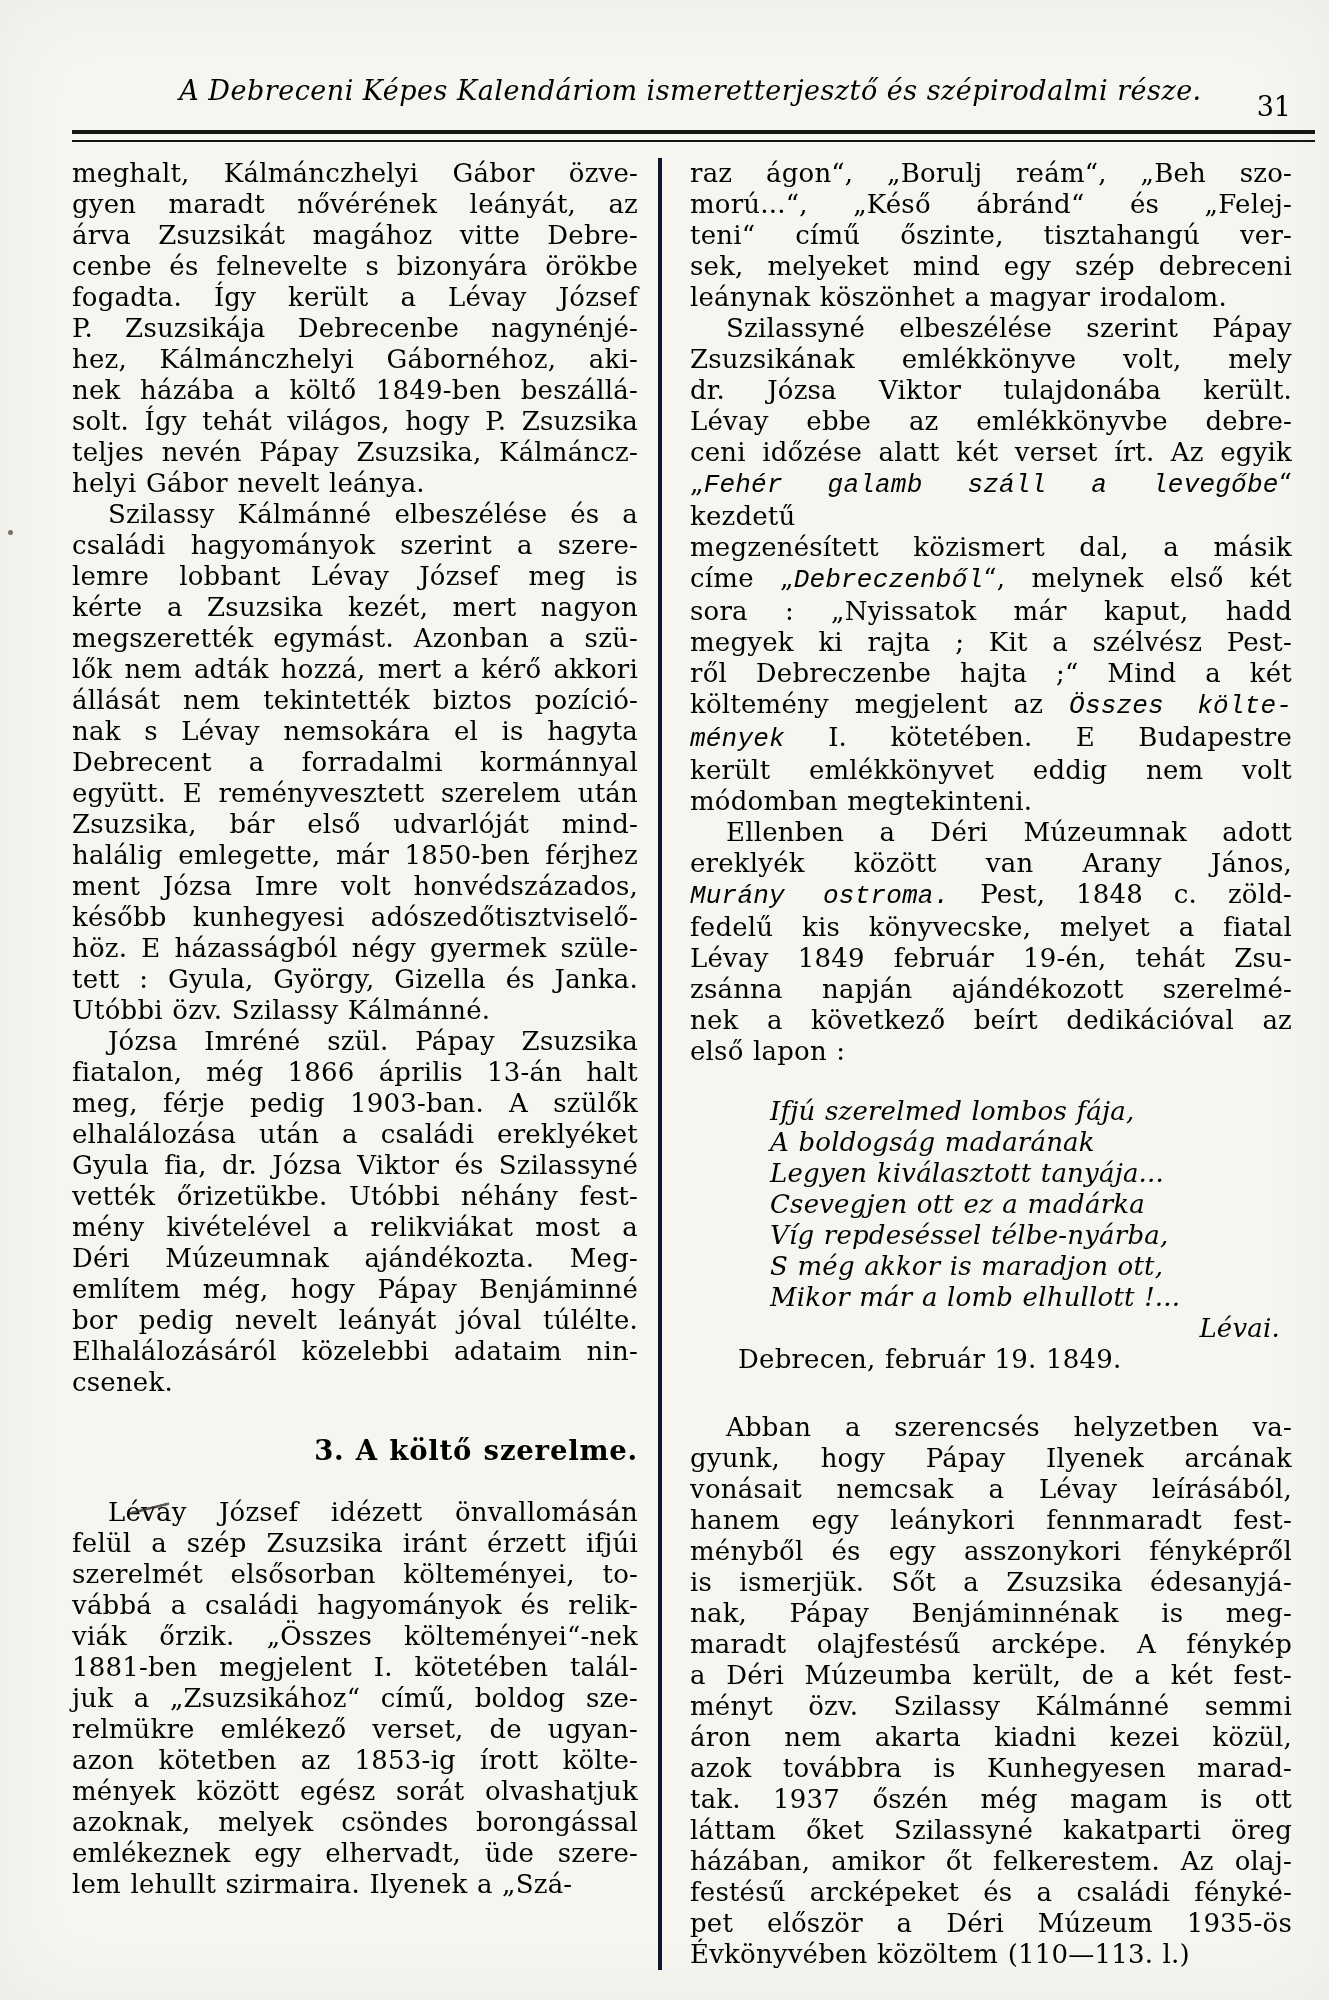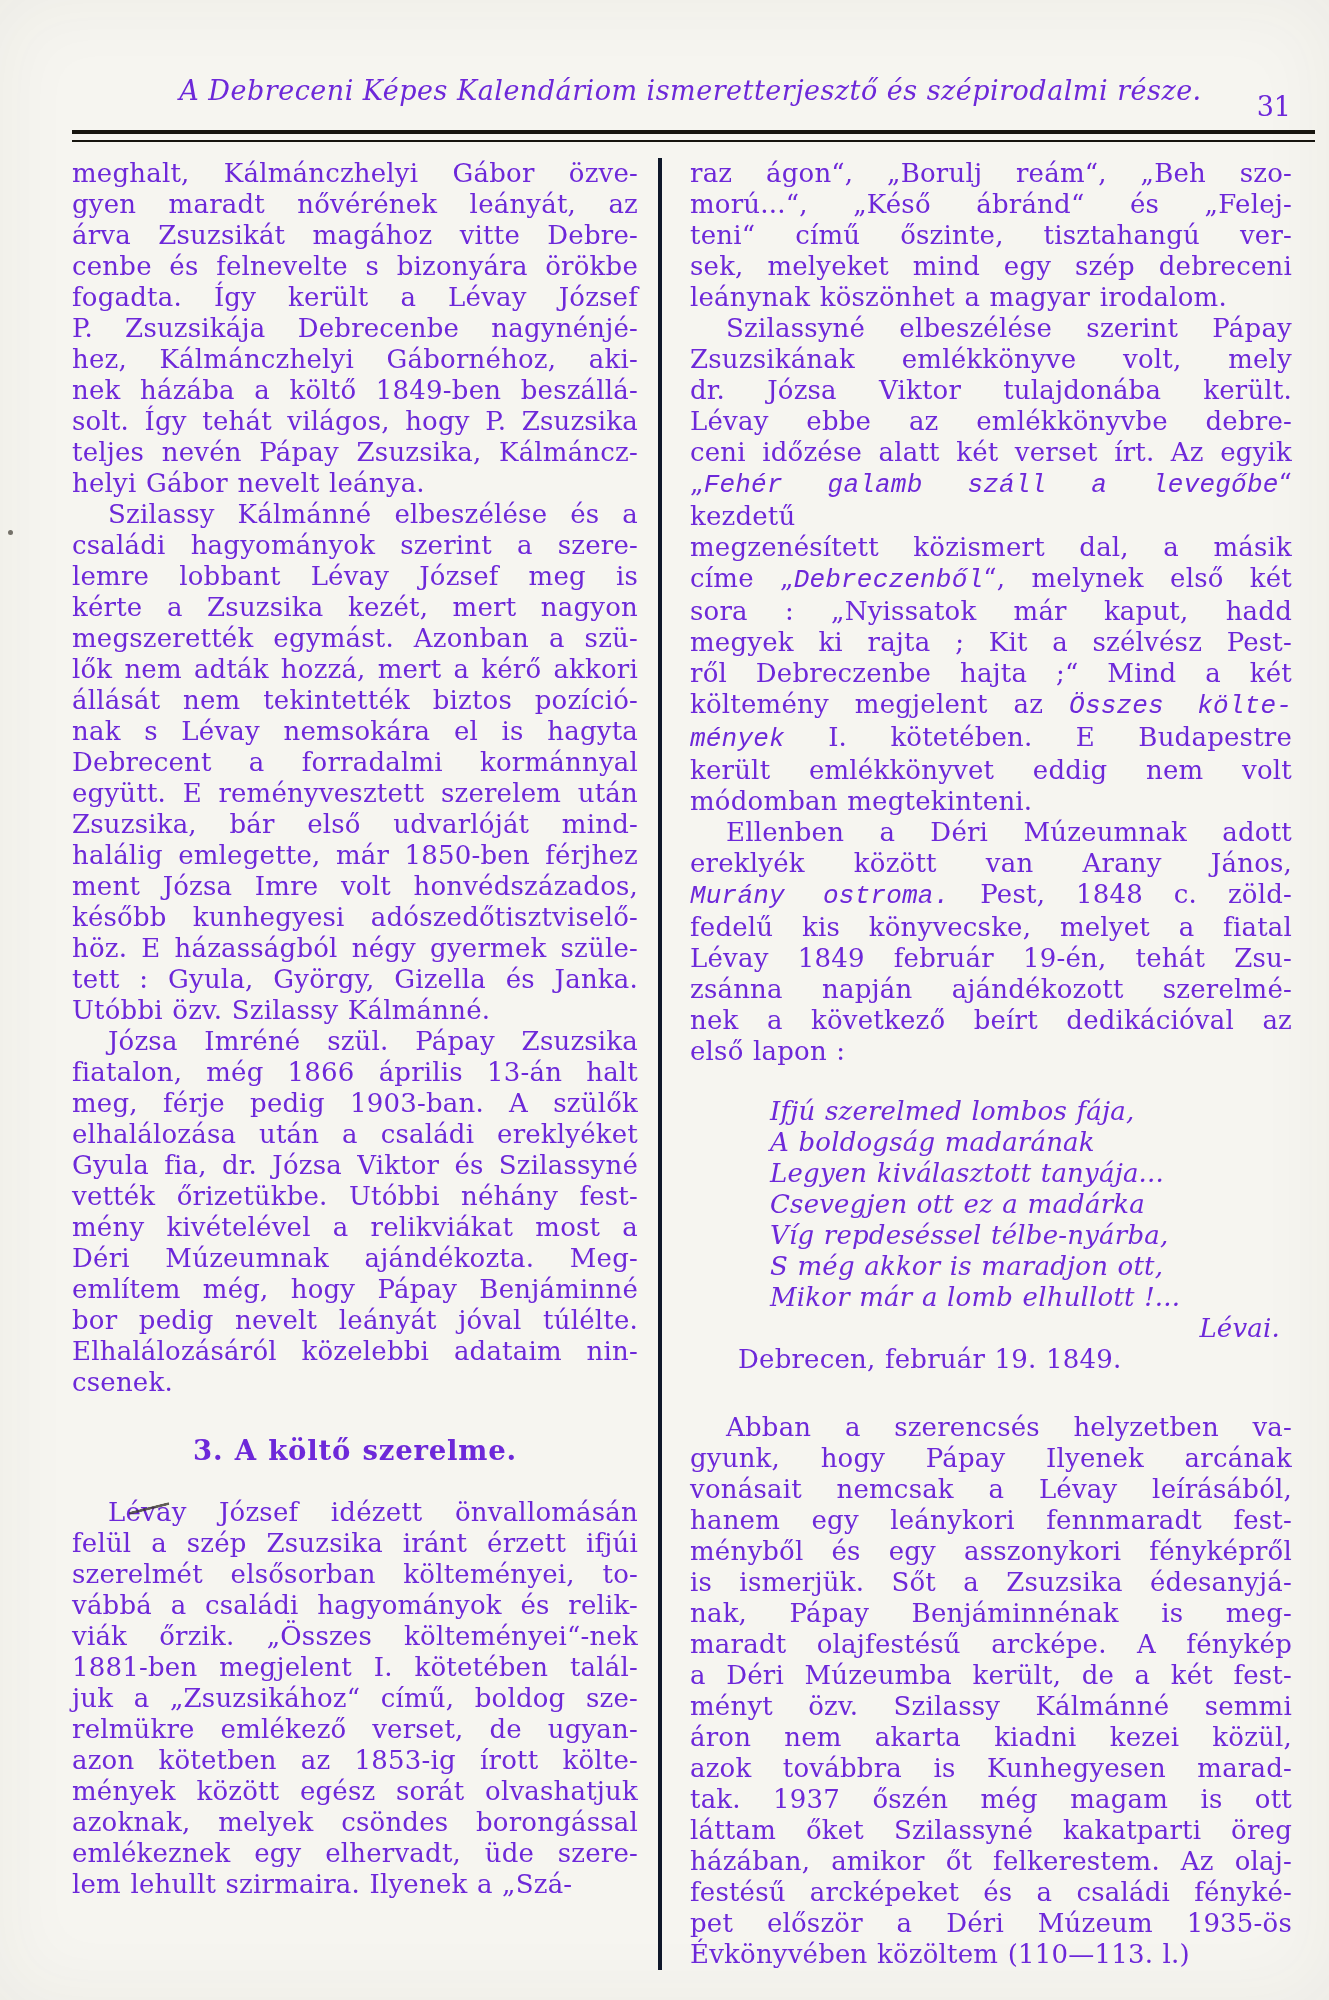--- a/index.html
+++ b/index.html
@@ -3,21 +3,21 @@
 <meta charset="utf-8">
 <style>
   html,body{margin:0;padding:0;background:#f6f5f0;}
   .page{
     position:relative;
     width:1329px;height:2000px;
     background:#f6f5f0;
     box-shadow:inset 0 0 80px rgba(60,50,30,0.05);
     overflow:hidden;
     font-family:"DejaVu Serif","Liberation Serif",serif;
-    color:#6d28d9;
+    color:#000000;
   }
   .running-head{
     position:absolute;top:70px;left:72px;right:20px;height:42px;
   }
   .running-title{
     text-align:center;font-style:italic;font-size:27px;line-height:42px;
     letter-spacing:0.5px;
   }
   .page-number{
     position:absolute;right:18px;top:16px;font-size:27px;line-height:42px;font-style:normal;
@@ -35,21 +35,21 @@
   .col-left{width:566px;padding-right:20px;border-right:4px solid #0f172a;}
   .col-right{flex:1;padding-left:28px;}
   .para{margin:0;}
   .line{
     text-align:justify;text-align-last:justify;
     white-space:normal;
   }
   .line.end{text-align:left;text-align-last:left;}
   .para.indent .line:first-child{text-indent:36px;}
   .heading{
-    text-align:center;font-weight:bold;font-size:27.5px;
+    text-align:right;font-weight:bold;font-size:27.5px;
     margin:37px 0 31px;letter-spacing:0.8px;
   }
   .verse{margin:29px 0 0 80px;font-style:italic;}
   .vline{line-height:31px;}
   .sig{text-align:right;font-style:italic;padding-right:12px;}
   .dateline{text-indent:48px;margin-bottom:37px;}
   .it{font-style:italic;font-family:Liberation Mono, monospace;}
   .pencil-mark{
     position:absolute;left:128px;top:1507px;width:42px;height:0;
     border-top:3px solid #3a372f;transform:rotate(-14deg);border-radius:2px;opacity:.8;

